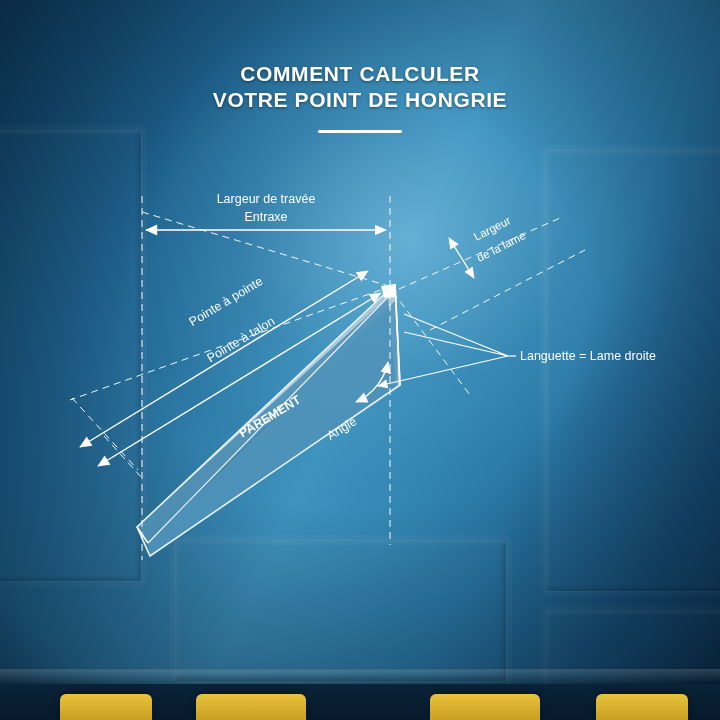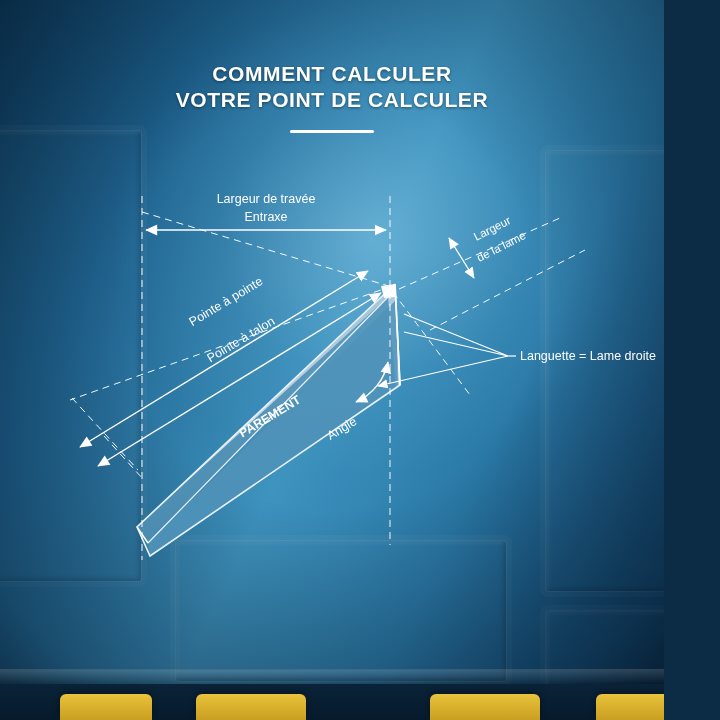--- a/index.html
+++ b/index.html
@@ -2,21 +2,21 @@
 <html><head>
 <meta charset="utf-8">
 <style>
   html, body {
     margin: 0;
     padding: 0;
     background: #0c2b45;
   }
   #stage {
     position: relative;
-    width: 664px;
+    width: 720px;
     height: 720px;
     overflow: hidden;
     font-family: "Liberation Sans", sans-serif;
     background: #2b7ba8;
   }
   .wall-grad {
     position: absolute;
     inset: 0;
     background: linear-gradient(115deg, #0e3a5a 0%, #1d608c 22%, #3e93bf 50%, #2a79a7 70%, #154a72 88%, #0d3353 100%);
   }
@@ -133,21 +133,21 @@
 
   <div class="baseboard"></div>
   <div class="floor"></div>
   <div class="chair c1"></div>
   <div class="chair c2"></div>
   <div class="chair c3"></div>
   <div class="chair c4"></div>
 
   <div class="title-block">
     <div class="title-line1">COMMENT CALCULER</div>
-    <div class="title-line2">VOTRE POINT DE CALCULER</div>
+    <div class="title-line2">VOTRE POINT DE HONGRIE</div>
     <div class="title-rule"></div>
   </div>
 
   <svg id="diagram" viewBox="0 0 720 720">
     <defs>
       <marker id="arrowEnd" markerWidth="9" markerHeight="9" refX="8" refY="4.5" orient="auto">
         <path d="M0,0.6 L8.6,4.5 L0,8.4 z" fill="#ffffff"></path>
       </marker>
       <marker id="arrowStart" markerWidth="9" markerHeight="9" refX="0.6" refY="4.5" orient="auto">
         <path d="M8.6,0.6 L0,4.5 L8.6,8.4 z" fill="#ffffff"></path>

